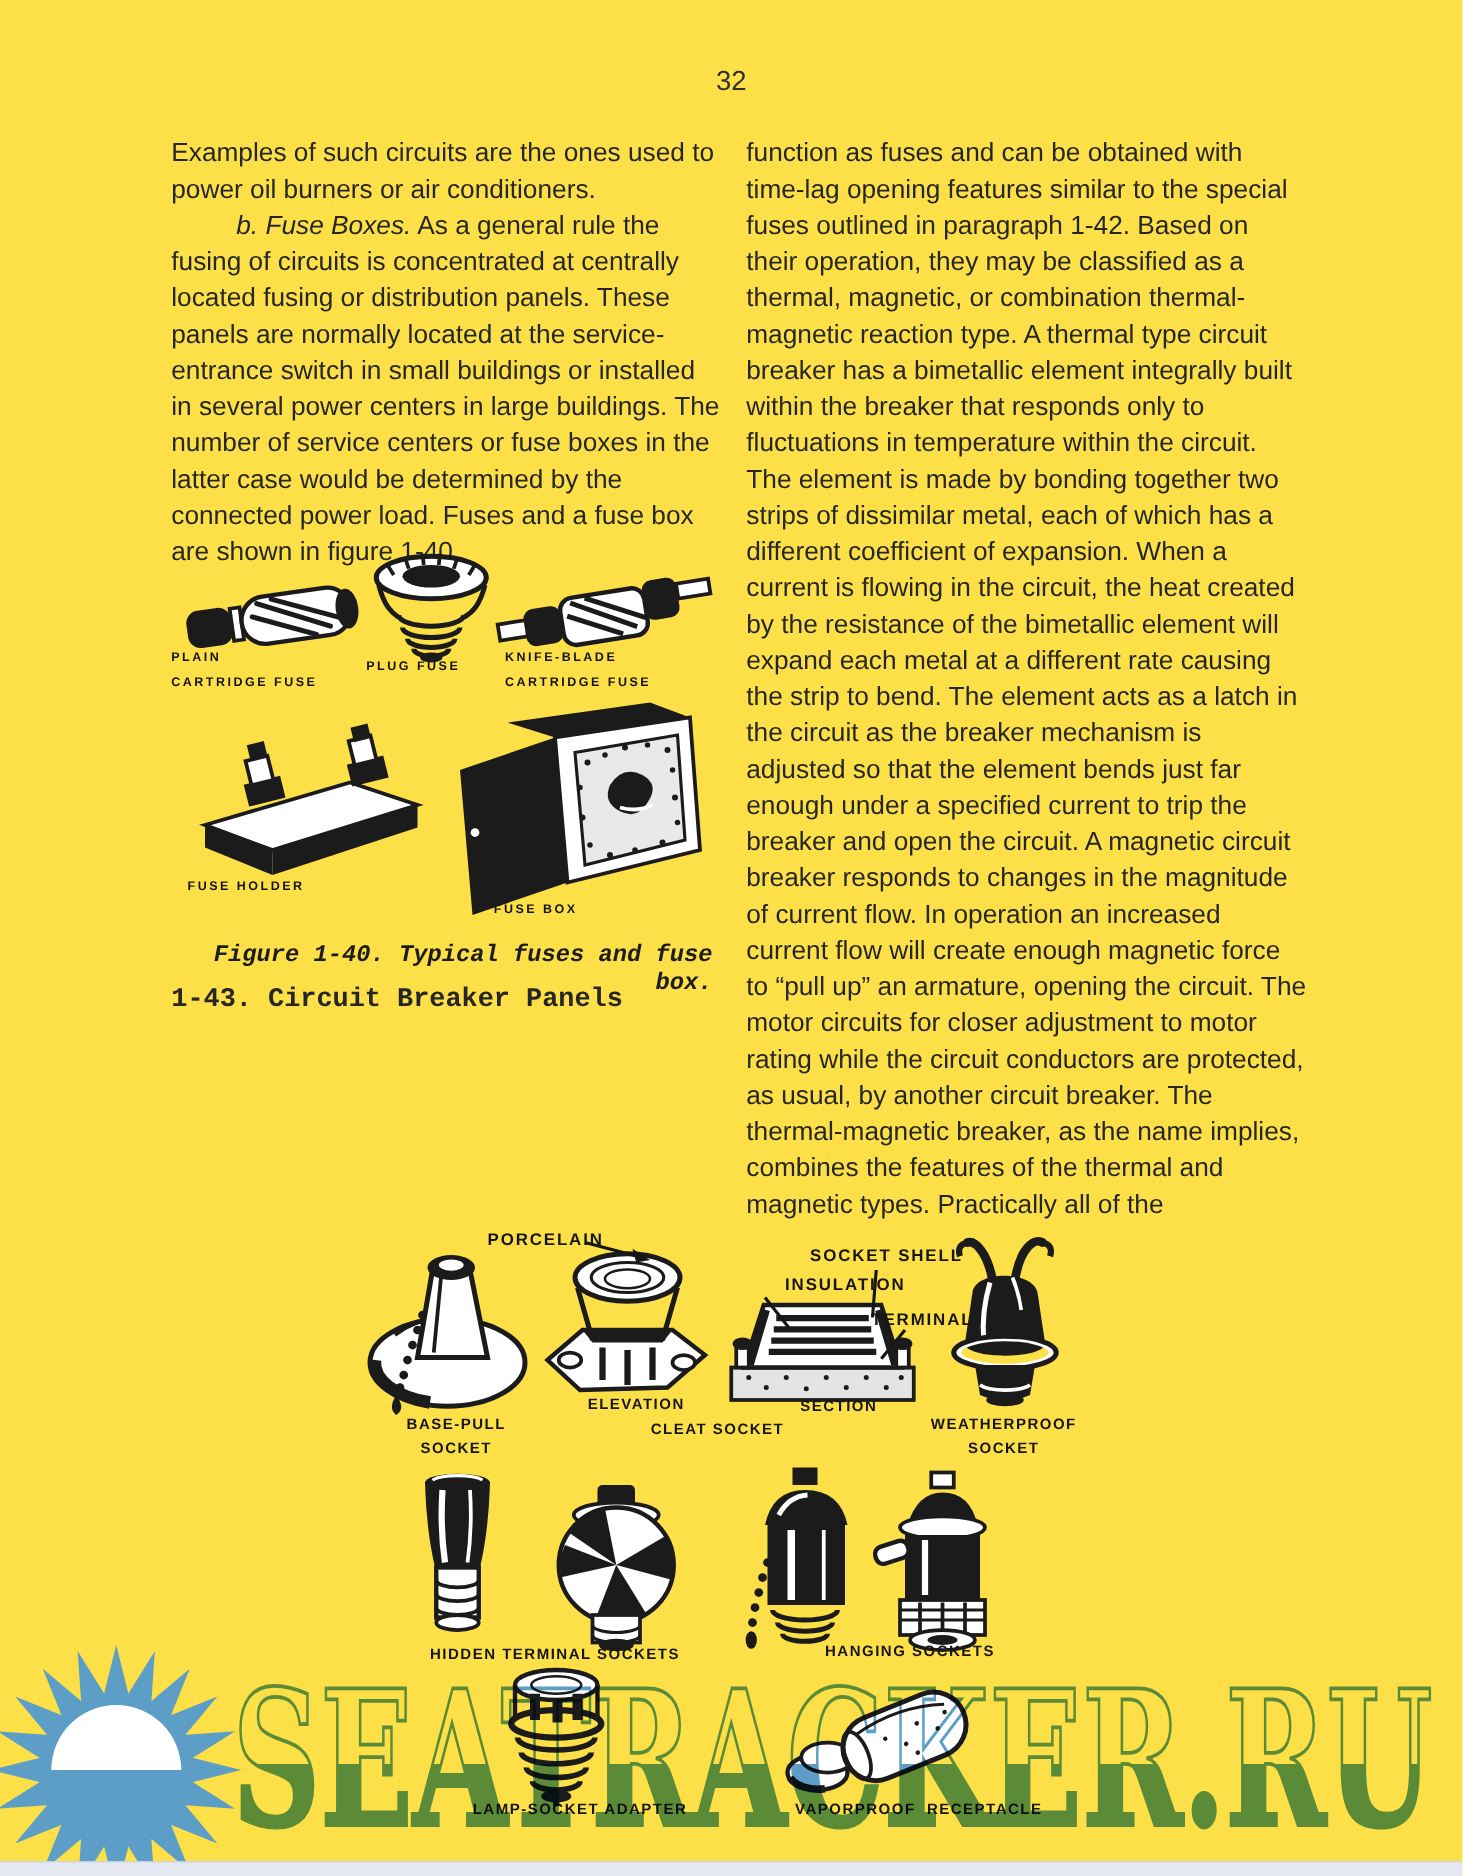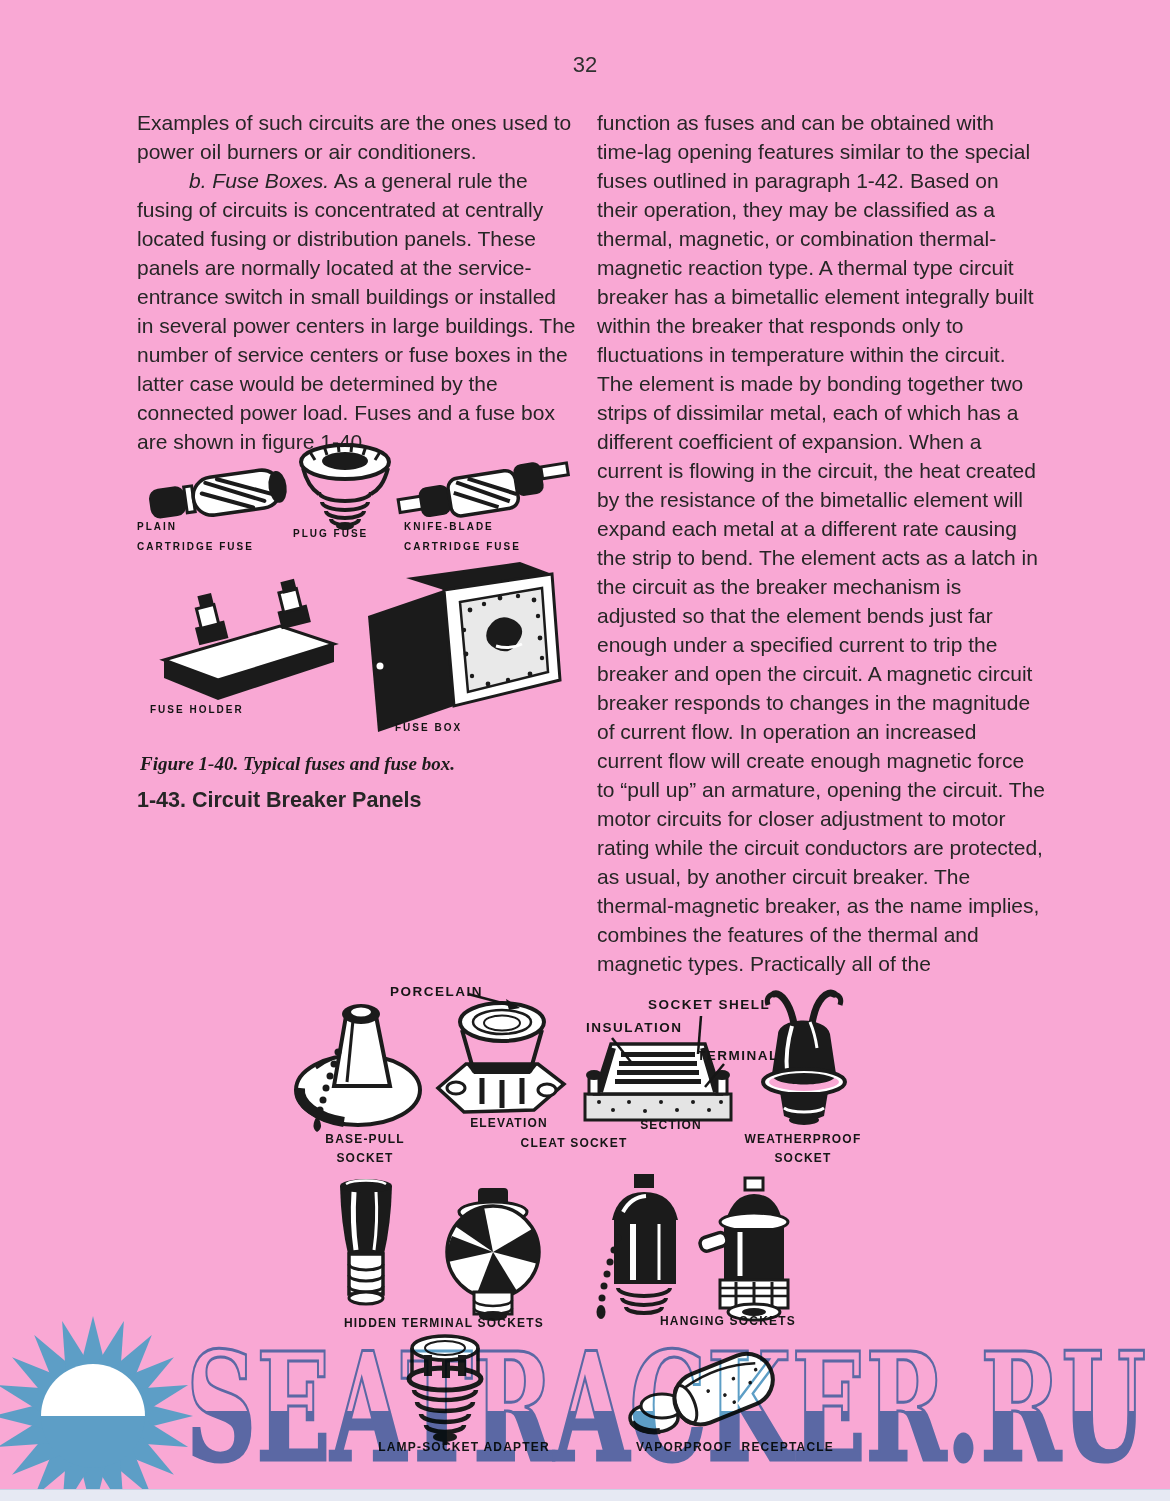--- a/index.html
+++ b/index.html
@@ -1,27 +1,27 @@
 <!DOCTYPE html>
 <html><head>
 <meta charset="utf-8">
 <style>
   html,body{margin:0;padding:0;background:#ffffff;}
-  .page{position:relative;width:1170px;height:1501px;background:#f9a8d4;overflow:hidden;
+  .page{position:relative;width:1170px;height:1501px;background:#fde047;overflow:hidden;
         font-family:"Liberation Sans",sans-serif;color:#262626;}
   .abs{position:absolute;}
   .pagenum{left:0;top:52px;width:1170px;text-align:center;font-size:22px;color:#303030;}
   .col{font-size:21px;line-height:29px;text-align:left;}
   .col p{margin:0;}
   .col p.indented{text-indent:52px;}
-  .heading{font-weight:bold;font-size:21.5px;margin:0 0 1px 0;}
+  .heading{font-weight:bold;font-size:21.5px;margin:0 0 1px 0;font-family:Liberation Mono, monospace;}
   .figlabel{font-weight:bold;font-size:10px;letter-spacing:2px;line-height:20px;
             color:#141414;text-align:left;white-space:pre-line;}
-  .caption{font-family:Liberation Serif, serif;font-style:italic;font-weight:bold;
-           font-size:19px;color:#1c1c1c;text-align:left;}
+  .caption{font-family:Liberation Mono, monospace;font-style:italic;font-weight:bold;
+           font-size:19px;color:#1c1c1c;text-align:right;}
   .ann{font-weight:bold;font-size:13.5px;letter-spacing:1.5px;color:#161616;}
   .itemlabel{font-weight:bold;font-size:12px;letter-spacing:1.2px;color:#161616;
              text-align:center;white-space:pre-line;line-height:19px;}
   .pre{white-space:pre;}
   svg.ill{overflow:visible;}
   .leaders{left:0;top:0;z-index:2;pointer-events:none;}
   .wm-text{left:0;top:1320px;z-index:20;mix-blend-mode:multiply;}
   .wm-sun{left:-12px;top:1316px;z-index:21;}
   .bottom-strip{left:0;top:1489px;width:1170px;height:12px;background:#e6e9f3;
                 border-top:1px solid #c9d1e4;z-index:30;}
@@ -298,21 +298,21 @@
             <circle cx="106" cy="58" r="1.8"></circle>
             <circle cx="120" cy="46" r="1.8"></circle>
           <circle cx="134" cy="56" r="1.8"></circle>
             <circle cx="144" cy="46" r="1.8"></circle>
             <circle cx="112" cy="68" r="1.8"></circle>
         </g>
       </g>
     </svg>
 
     <div class="abs ann" style="left:390px;top:936px;">PORCELAIN</div>
-    <div class="abs ann" style="left:547px;top:972px;padding-left:39px;">INSULATION</div>
+    <div class="abs ann" style="left:589px;top:972px;padding-left:39px;">INSULATION</div>
     <div class="abs ann" style="left:648px;top:949px;">SOCKET SHELL</div>
     <div class="abs ann" style="left:697px;top:1000px;">TERMINAL</div>
 
     <div class="abs itemlabel" style="left:453px;top:1066px;width:112px;">ELEVATION</div>
     <div class="abs itemlabel" style="left:610px;top:1068px;width:122px;">SECTION</div>
     <div class="abs itemlabel" style="left:308px;top:1082px;width:114px;">BASE-PULL
 SOCKET</div>
     <div class="abs itemlabel" style="left:492px;top:1086px;width:164px;">CLEAT SOCKET</div>
     <div class="abs itemlabel" style="left:733px;top:1082px;width:140px;">WEATHERPROOF
 SOCKET</div>

